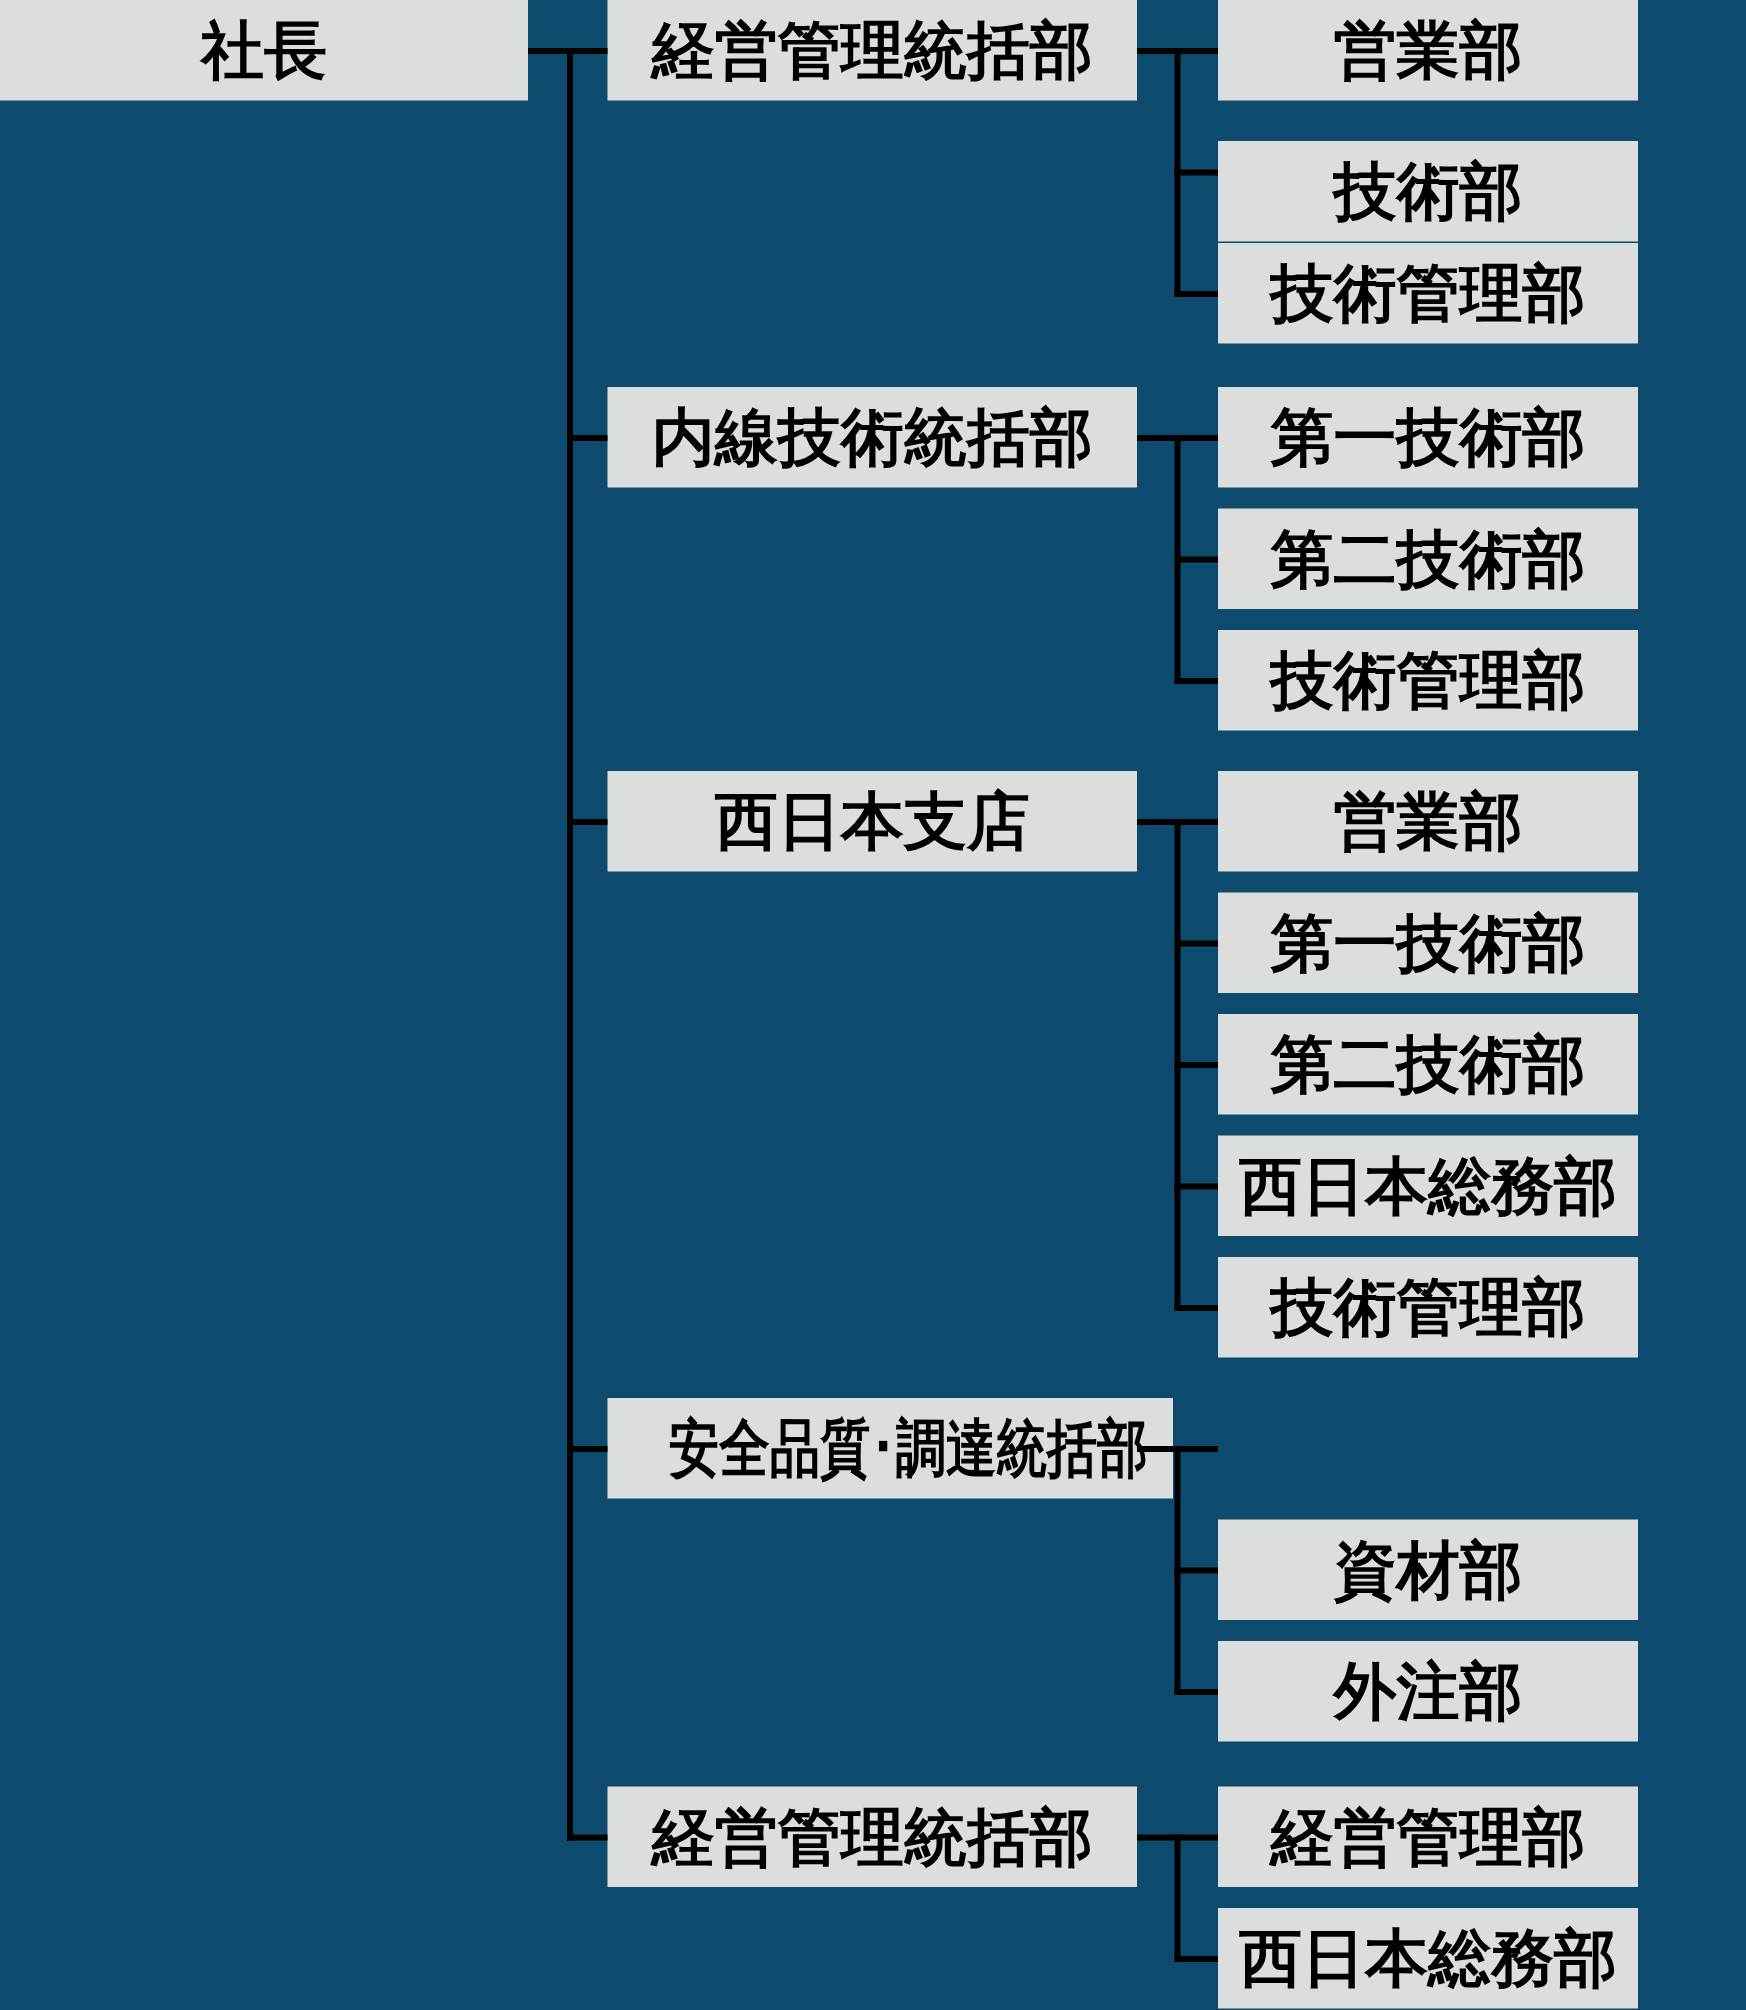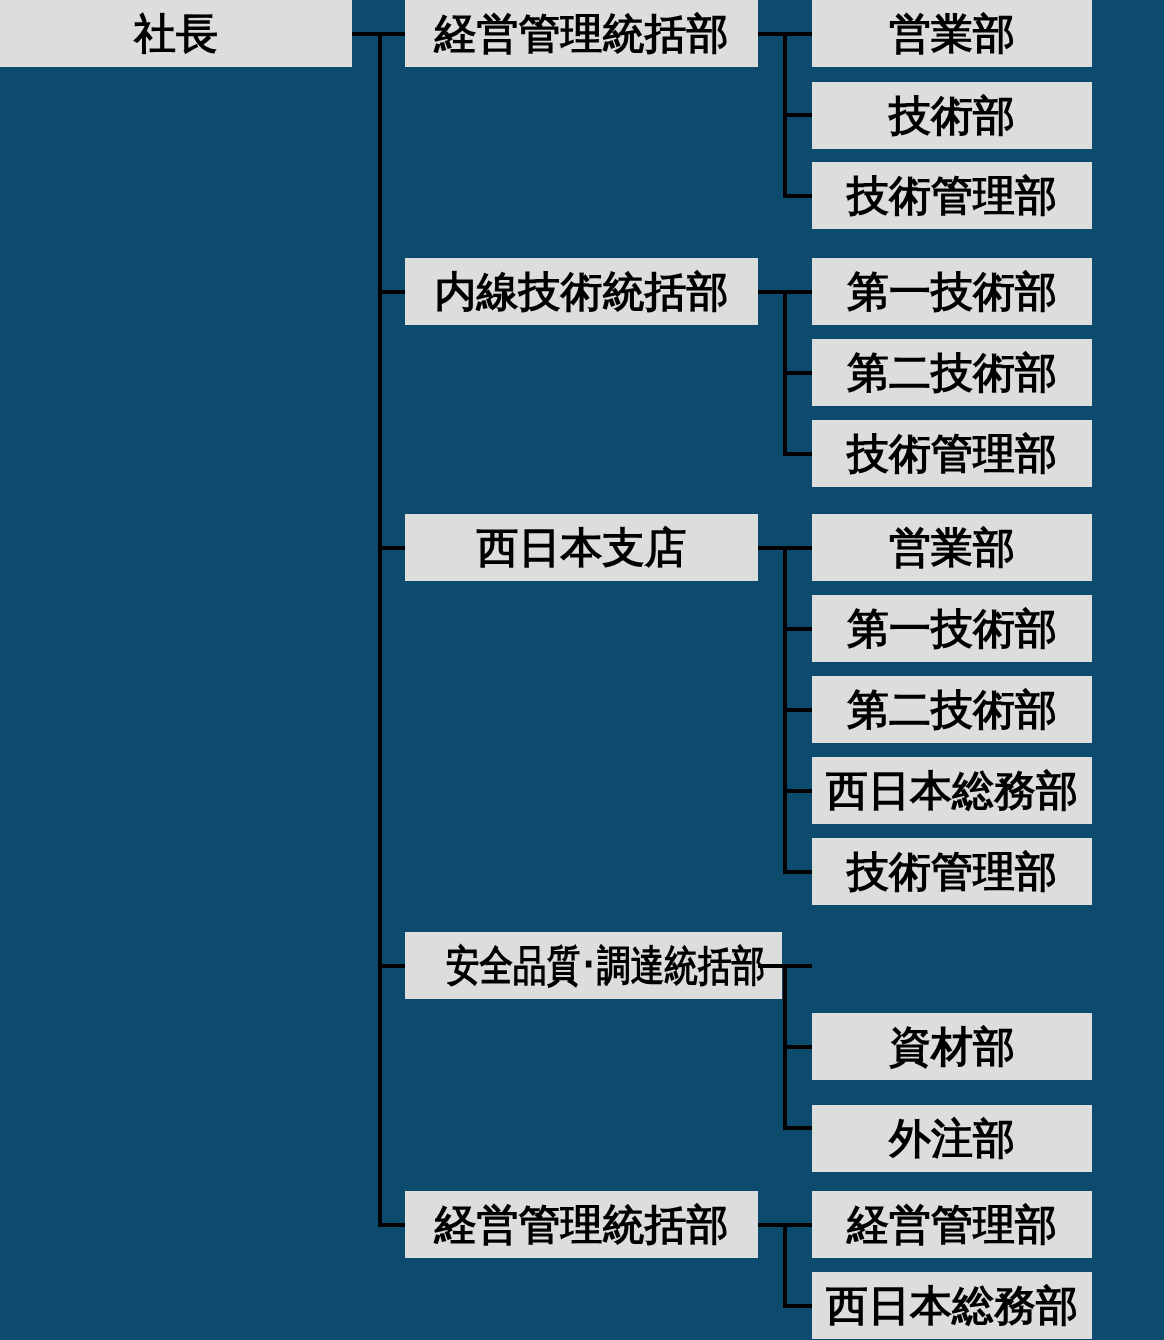--- a/index.html
+++ b/index.html
@@ -46,35 +46,35 @@
 
   <div class="node w-l2" style="left:405px; top:0px;">経営管理統括部</div>
   <div class="node w-l2" style="left:405px; top:258px;">内線技術統括部</div>
   <div class="node w-l2" style="left:405px; top:514px;">西日本支店</div>
   <div class="node w-l2" style="left:405px; top:932px;padding-left:24px;">
     <span class="condensed">安全品質･調達統括部</span>
   </div>
   <div class="node w-l2" style="left:405px; top:1191px;">経営管理統括部</div>
 
   <div class="node w-l3" style="left:812px; top:0px;">営業部</div>
-  <div class="node w-l3" style="left:812px; top:82px;">技術部</div>
+  <div class="node w-l3" style="left:812px; top:94px;">技術部</div>
   <div class="node w-l3" style="left:812px; top:162px;">技術管理部</div>
 
   <div class="node w-l3" style="left:812px; top:258px;">第一技術部</div>
   <div class="node w-l3" style="left:812px; top:339px;">第二技術部</div>
   <div class="node w-l3" style="left:812px; top:420px;">技術管理部</div>
 
   <div class="node w-l3" style="left:812px; top:514px;">営業部</div>
   <div class="node w-l3" style="left:812px; top:595px;">第一技術部</div>
   <div class="node w-l3" style="left:812px; top:676px;">第二技術部</div>
   <div class="node w-l3" style="left:812px; top:757px;">西日本総務部</div>
   <div class="node w-l3" style="left:812px; top:838px;">技術管理部</div>
 
   <div class="node w-l3" style="left:812px; top:1013px;text-align:right;">資材部</div>
-  <div class="node w-l3" style="left:812px; top:1094px;margin-top:11px;">外注部</div>
+  <div class="node w-l3" style="left:812px; top:1094px;">外注部</div>
 
   <div class="node w-l3" style="left:812px; top:1191px;">経営管理部</div>
   <div class="node w-l3" style="left:812px; top:1272px;">西日本総務部</div>
 
   <div class="hline" style="left:352px; top:32px; width:53px;"></div>
   <div class="vline" style="left:378px; top:32px; height:1195px;"></div>
 
   <div class="hline" style="left:378px; top:290px; width:27px;"></div>
   <div class="hline" style="left:378px; top:546px; width:27px;"></div>
   <div class="hline" style="left:378px; top:964px; width:27px;"></div>

